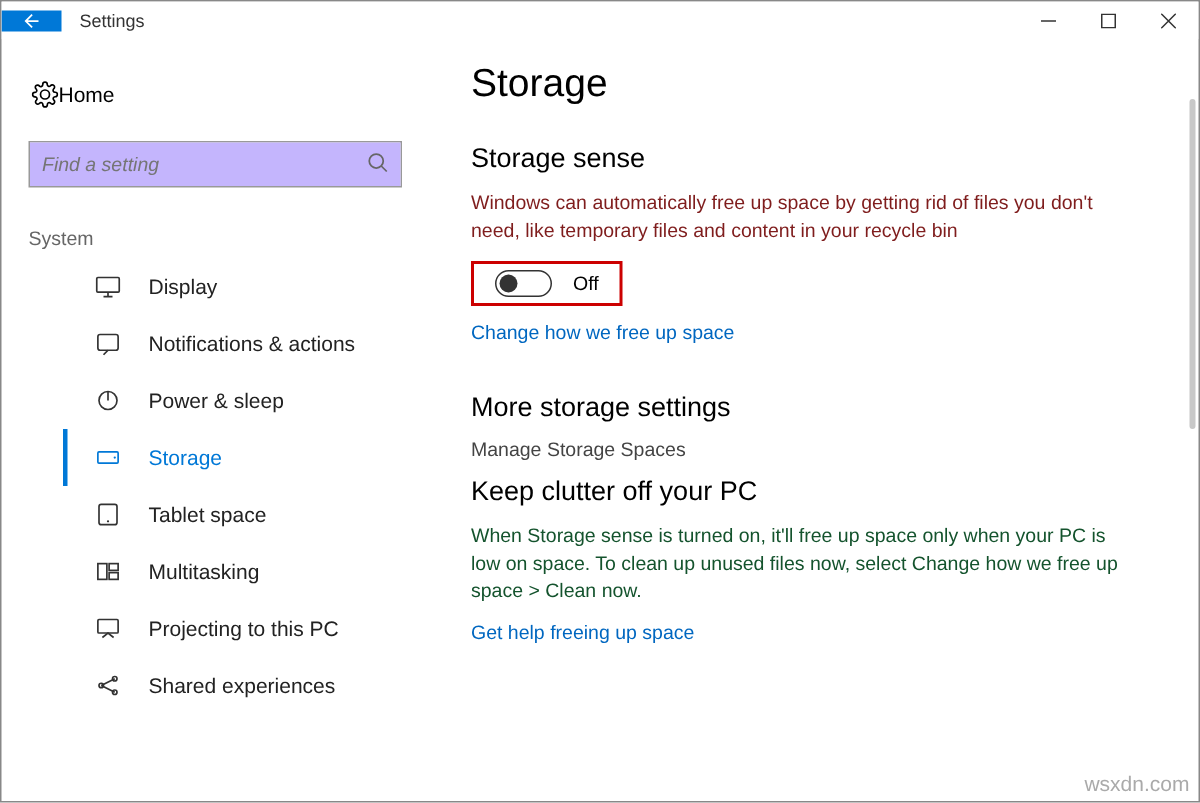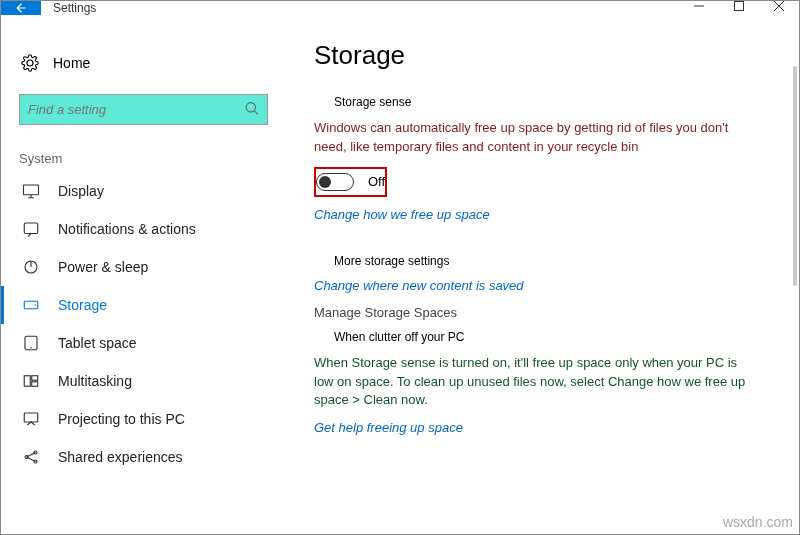--- a/index.html
+++ b/index.html
@@ -5,81 +5,81 @@
   * { box-sizing: border-box; margin: 0; padding: 0; }
   body {
     width: 800px; height: 535px;
     font-family: "Segoe UI", -apple-system, sans-serif;
     font-size: 13px; color: #000; background: #fff;
     overflow: hidden; position: relative;
     border: 1px solid #888;
   }
   
   .titlebar {
-    height: 25px; display: flex; align-items: flex-start;
+    height: 25px; display: flex; align-items: center;
     background: #fff;
   }
   .titlebar .back {
     width: 40px; background: #0078d7; color: #fff;
     display: flex; align-items: center; justify-content: center;
   }
   .titlebar .title {
     flex: 1; display: flex; align-items: center;
     padding-left: 12px; font-size: 12px; color: #333;
   }
   .titlebar .winbtn {
     width: 40px; display: flex; align-items: center; justify-content: center;
     color: #333;
   }
   
   .shell { display: flex; height: calc(100% - 25px); }
   .sidebar { width: 285px; padding: 20px 0 0 0; }
   .content { flex: 1; padding: 14px 40px 0 28px; overflow: hidden; position: relative; }
   
   .home-row {
-    display: flex; align-items: center; gap: 14px;
+    display: flex; align-items: center; 
     padding: 8px 20px; font-size: 14px;
   }
   .gear { width: 18px; height: 18px; }
   .searchwrap {
     margin: 14px 18px 0 18px; position: relative;
     border: 1px solid #999;
   }
   .search {
     width: 100%; border: none; outline: none;
     padding: 7px 30px 7px 8px; font-size: 13px; font-style: italic; color: #666;
-    background: #5eead4;
+    background: #c4b5fd;
   }
   .search-icon {
     position: absolute; right: 8px; top: 50%; transform: translateY(-50%);
     color: #666;
   }
   .cat-header {
     margin: 26px 18px 6px 18px; color: #666; font-size: 13px;
   }
-  .nav { list-style: none; }
+  .nav { list-style: none; padding-left: 41px; }
   .nav li {
     display: flex; align-items: center; gap: 18px;
     padding: 10px 18px; font-size: 14px; color: #222;
     border-left: 3px solid transparent;
   }
   .nav li.selected { border-left-color: #0078d7; color: #0078d7; }
   .nav li.selected .navicon { color: #0078d7; }
   .navicon { width: 18px; height: 18px; display:flex; align-items:center; justify-content:center; color:#333; }
   
   h1 { font-weight: 300; font-size: 26px; margin-bottom: 24px; }
-  h2 { font-weight: 400; font-size: 12px; margin-bottom: 10px; margin-left: 20px; }
+  h2 { font-weight: 400; font-size: 18px; margin-bottom: 10px; }
   p.desc { font-size: 13px; color: #7f1d1d; margin-bottom: 10px; line-height: 1.45; max-width: 430px; }
   p.sub { font-size: 13px; color: #14532d; margin-bottom: 10px; line-height: 1.45; max-width: 440px; }
-  a.link { color: #0067c0; font-size: 13px; text-decoration: none; display: inline-block; margin-bottom: 22px; font-style: italic; }
+  a.link { color: #0067c0; font-size: 13px; text-decoration: none; display: inline-block; margin-bottom: 22px; }
   a.link.tight { margin-bottom: 12px; }
   .section { margin-bottom: 10px; }
   .toggle-row {
     display: inline-flex; align-items: center; gap: 14px;
-    padding: 4px 0; margin-bottom: 10px;
+    padding: 4px 14px; margin-bottom: 10px;
   }
   .toggle-row.highlighted { border: 2px solid #c00; }
   .toggle {
     width: 38px; height: 18px; border: 1px solid #333; border-radius: 10px;
     position: relative; background: #fff;
   }
   .toggle .knob {
     position: absolute; left: 2px; top: 2px; width: 12px; height: 12px;
     border-radius: 50%; background: #333;
   }
@@ -235,25 +235,24 @@
           <div class="knob"></div>
         </div>
         <span class="toggle-label">Off</span>
       </div>
       <br>
       <a class="link">Change how we free up space</a>
     </div>
 
     <div class="section">
       <h2>More storage settings</h2>
-      <a class="link tight">Change where new content is saved</a>
       <span class="storage-link">Manage Storage Spaces</span>
     </div>
 
     <div class="section">
-      <h2>When clutter off your PC</h2>
+      <h2>Keep clutter off your PC</h2>
       <p class="sub">When Storage sense is turned on, it'll free up space only when your PC is low on space. To clean up unused files now, select Change how we free up space &gt; Clean now.</p>
       <a class="link">Get help freeing up space</a>
     </div>
   </div>
 </div>
 
 <div class="wm">wsxdn.com</div>
 
 </body></html>

